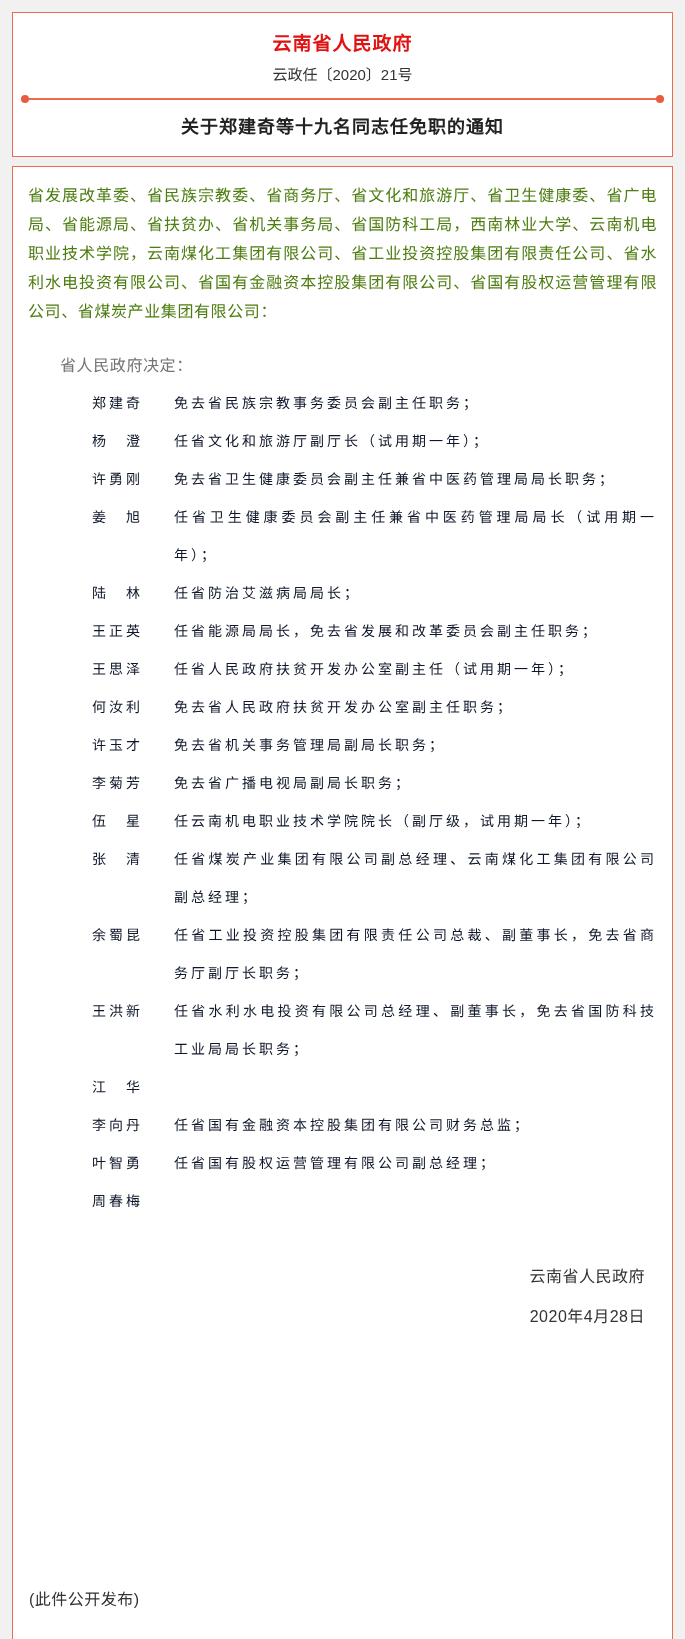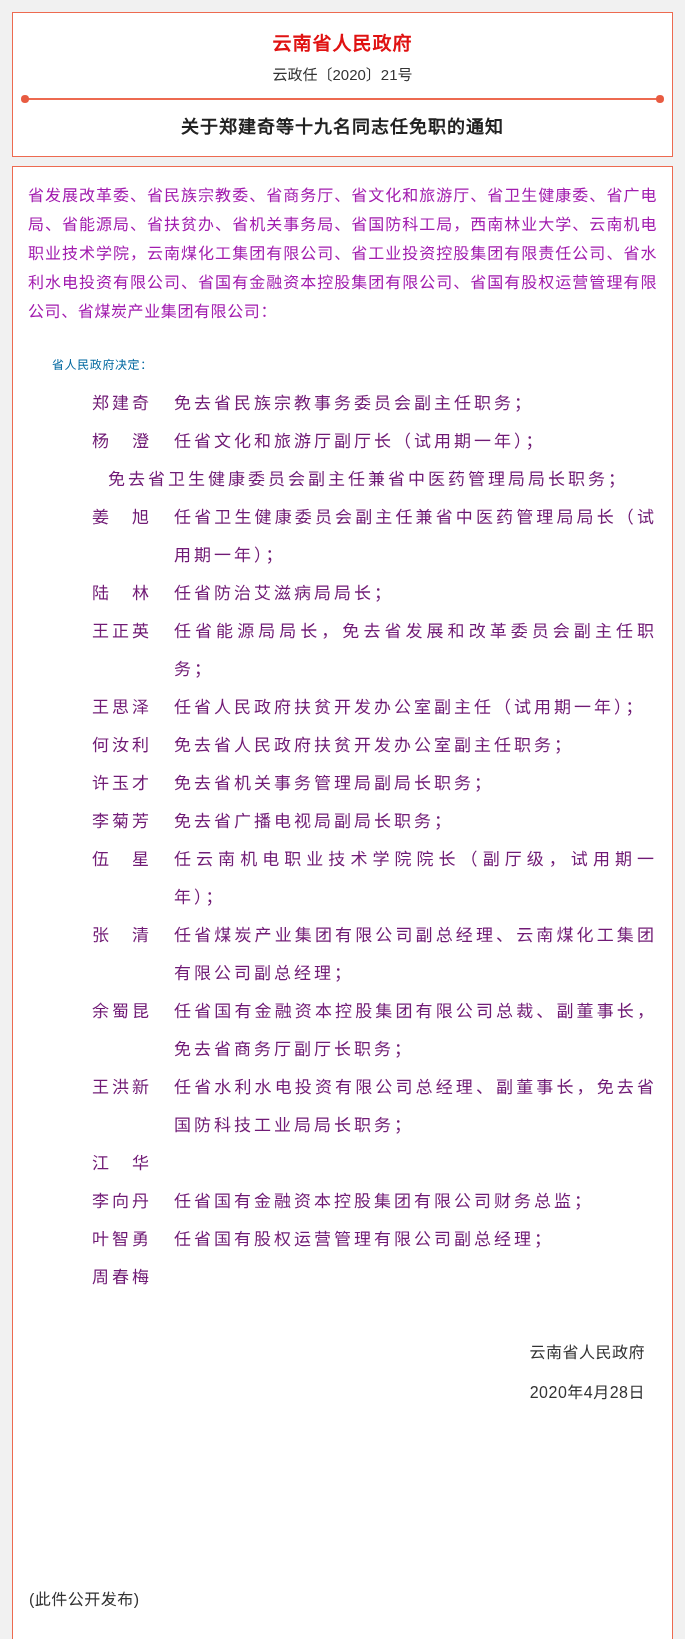--- a/index.html
+++ b/index.html
@@ -68,37 +68,37 @@
     border: 1px solid #ed6a50;
     background: #ffffff;
     margin-top: 9px;
     height: 1474px;
     padding: 14px 15px 16px 15px;
     overflow: hidden;
   }
   .addressees {
     font-size: 16px;
     line-height: 29px;
-    color: #a21caf;
+    color: #4d7c0f;
     letter-spacing: 0.6px;
     text-align: justify;
   }
   .decision-intro {
-    font-size: 12px;
-    color: #0369a1;
+    font-size: 16px;
+    color: #737373;
     text-indent: 2em;
     margin-top: 25px;
     line-height: 29px;
     letter-spacing: 0.6px;
   }
   .appointments {
     margin-top: 5px;
     font-family: Liberation Serif, serif;
-    font-size: 17px;
-    color: #701a75;
+    font-size: 14px;
+    color: #0f172a;
     line-height: 38px;
     letter-spacing: 3px;
   }
   .appointment-row {
     display: flex;
     padding-left: 64px;
   }
   .appointee-name {
     flex: none;
     width: 66px;
@@ -152,20 +152,21 @@
     <span class="appointee-name">郑建奇</span>
     <span class="appointment-decision">免去省民族宗教事务委员会副主任职务；</span>
   </div>
 
   <div class="appointment-row">
     <span class="appointee-name">杨　澄</span>
     <span class="appointment-decision">任省文化和旅游厅副厅长（试用期一年）；</span>
   </div>
 
   <div class="appointment-row">
+    <span class="appointee-name">许勇刚</span>
     <span class="appointment-decision">免去省卫生健康委员会副主任兼省中医药管理局局长职务；</span>
   </div>
 
   <div class="appointment-row">
     <span class="appointee-name">姜　旭</span>
     <span class="appointment-decision">任省卫生健康委员会副主任兼省中医药管理局局长（试用期一年）；</span>
   </div>
 
   <div class="appointment-row">
     <span class="appointee-name">陆　林</span>
@@ -203,21 +204,21 @@
     <span class="appointment-decision">任云南机电职业技术学院院长（副厅级，试用期一年）；</span>
   </div>
 
   <div class="appointment-row">
     <span class="appointee-name">张　清</span>
     <span class="appointment-decision">任省煤炭产业集团有限公司副总经理、云南煤化工集团有限公司副总经理；</span>
   </div>
 
   <div class="appointment-row">
     <span class="appointee-name">余蜀昆</span>
-    <span class="appointment-decision">任省国有金融资本控股集团有限公司总裁、副董事长，免去省商务厅副厅长职务；</span>
+    <span class="appointment-decision">任省工业投资控股集团有限责任公司总裁、副董事长，免去省商务厅副厅长职务；</span>
   </div>
 
   <div class="appointment-row">
     <span class="appointee-name">王洪新</span>
     <span class="appointment-decision">任省水利水电投资有限公司总经理、副董事长，免去省国防科技工业局局长职务；</span>
   </div>
 
   <div class="appointment-row">
     <span class="appointee-name">江　华</span>
   </div>

